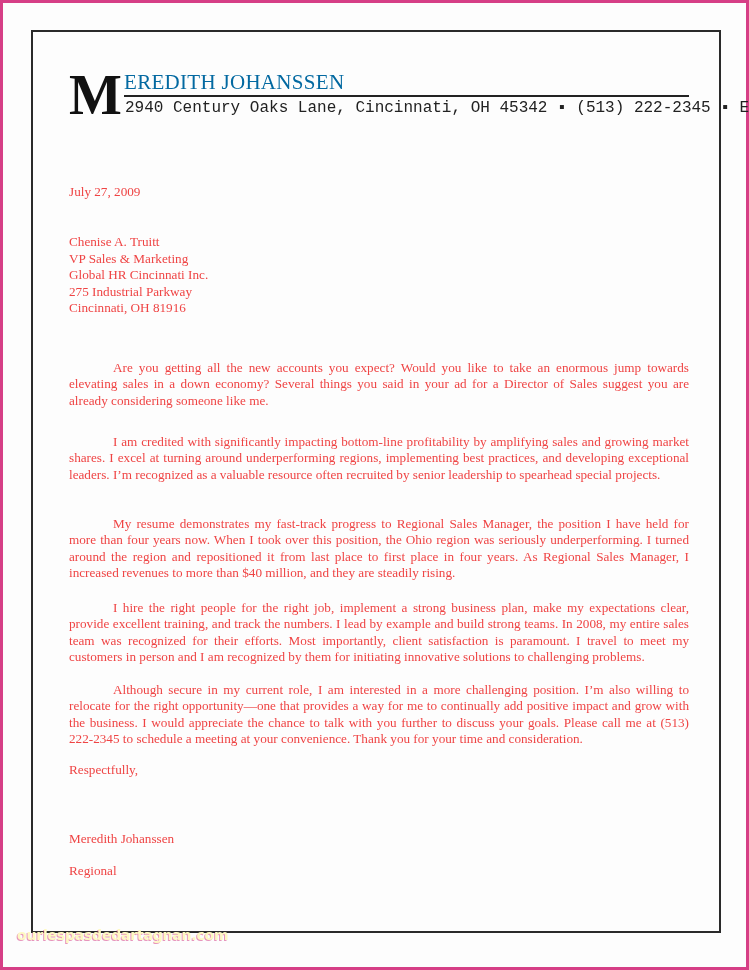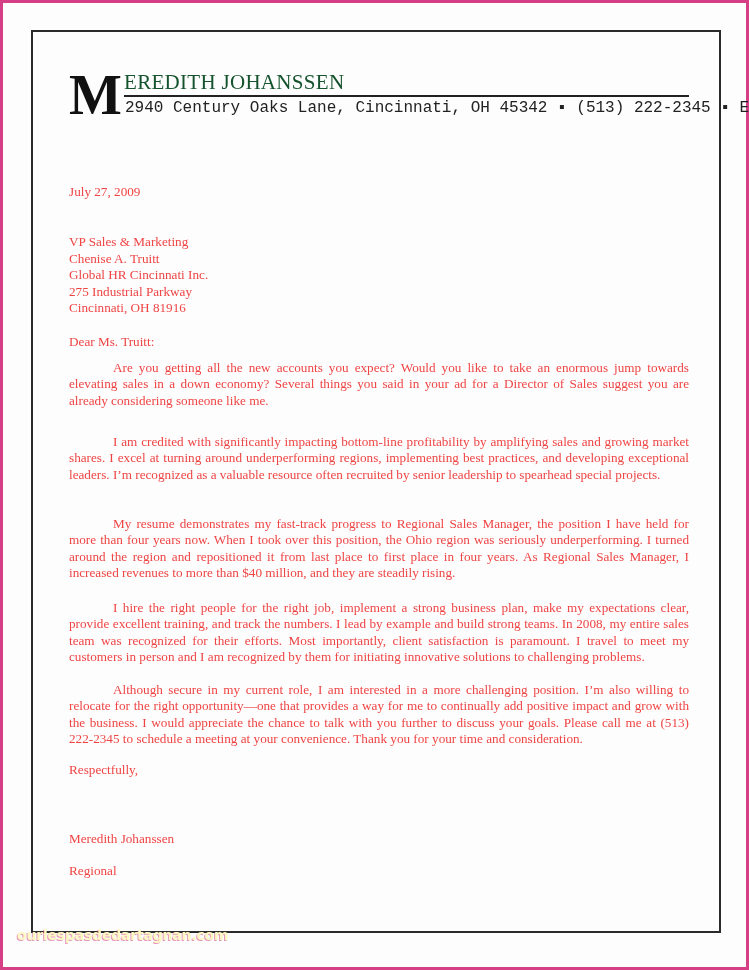--- a/index.html
+++ b/index.html
@@ -34,21 +34,21 @@
       line-height: 48px;
       font-weight: bold;
       color: #111;
       letter-spacing: -1px;
     }
     .name-rest {
       position: absolute;
       left: 55px; top: 2px;
       font-size: 21px;
       line-height: 22px;
-      color: #14532d;
+      color: #0369a1;
       letter-spacing: 0.3px;
     }
     .rule {
       position: absolute;
       left: 55px; top: 26px;
       width: 565px; height: 2px;
       background: #222;
     }
     .contact-line {
       position: absolute;
@@ -103,28 +103,27 @@
   <div class="letterhead">
     <span class="big-m">M</span>
     <span class="name-rest">EREDITH JOHANSSEN</span>
     <div class="rule"></div>
     <span class="contact-line">2940 Century Oaks Lane, Cincinnati, OH 45342 ▪ (513) 222-2345 ▪ Email: mojo@gmail.com</span>
   </div>
 
   <div class="body-text date">July 27, 2009</div>
 
   <div class="body-text recipient">
+    <div>Chenise A. Truitt</div>
     <div>VP Sales &amp; Marketing</div>
-    <div>Chenise A. Truitt</div>
     <div>Global HR Cincinnati Inc.</div>
     <div>275 Industrial Parkway</div>
     <div>Cincinnati, OH 81916</div>
   </div>
 
-  <div class="body-text salutation">Dear Ms. Truitt:</div>
 
   <div class="body-text para p1">Are you getting all the new accounts you expect? Would you like to take an enormous jump towards elevating sales in a down economy?  Several things you said in your ad for a Director of Sales suggest you are already considering someone like me.</div>
   <div class="body-text para p2">I am credited with significantly impacting bottom-line profitability by amplifying sales and growing market shares. I excel at turning around underperforming regions, implementing best practices, and developing exceptional leaders. I’m recognized as a valuable resource often recruited by senior leadership to spearhead special projects.</div>
   <div class="body-text para p3">My resume demonstrates my fast-track progress to Regional Sales Manager, the position I have held for more than four years now. When I took over this position, the Ohio region was seriously underperforming. I turned around the region and repositioned it from last place to first place in four years. As Regional Sales Manager, I increased revenues to more than $40 million, and they are steadily rising.</div>
   <div class="body-text para p4">I hire the right people for the right job, implement a strong business plan, make my expectations clear, provide excellent training, and track the numbers. I lead by example and build strong teams. In 2008, my entire sales team was recognized for their efforts. Most importantly, client satisfaction is paramount. I travel to meet my customers in person and I am recognized by them for initiating innovative solutions to challenging problems.</div>
   <div class="body-text para p5">Although secure in my current role, I am interested in a more challenging position. I’m also willing to relocate for the right opportunity—one that provides a way for me to continually add positive impact and grow with the business. I would appreciate the chance to talk with you further to discuss your goals. Please call me at (513) 222-2345 to schedule a meeting at your convenience.  Thank you for your time and consideration.</div>
 
   <div class="body-text signature">Meredith Johanssen</div>
   <div class="body-text closing">Respectfully,</div>
   <div class="body-text enclosure">Regional</div>

